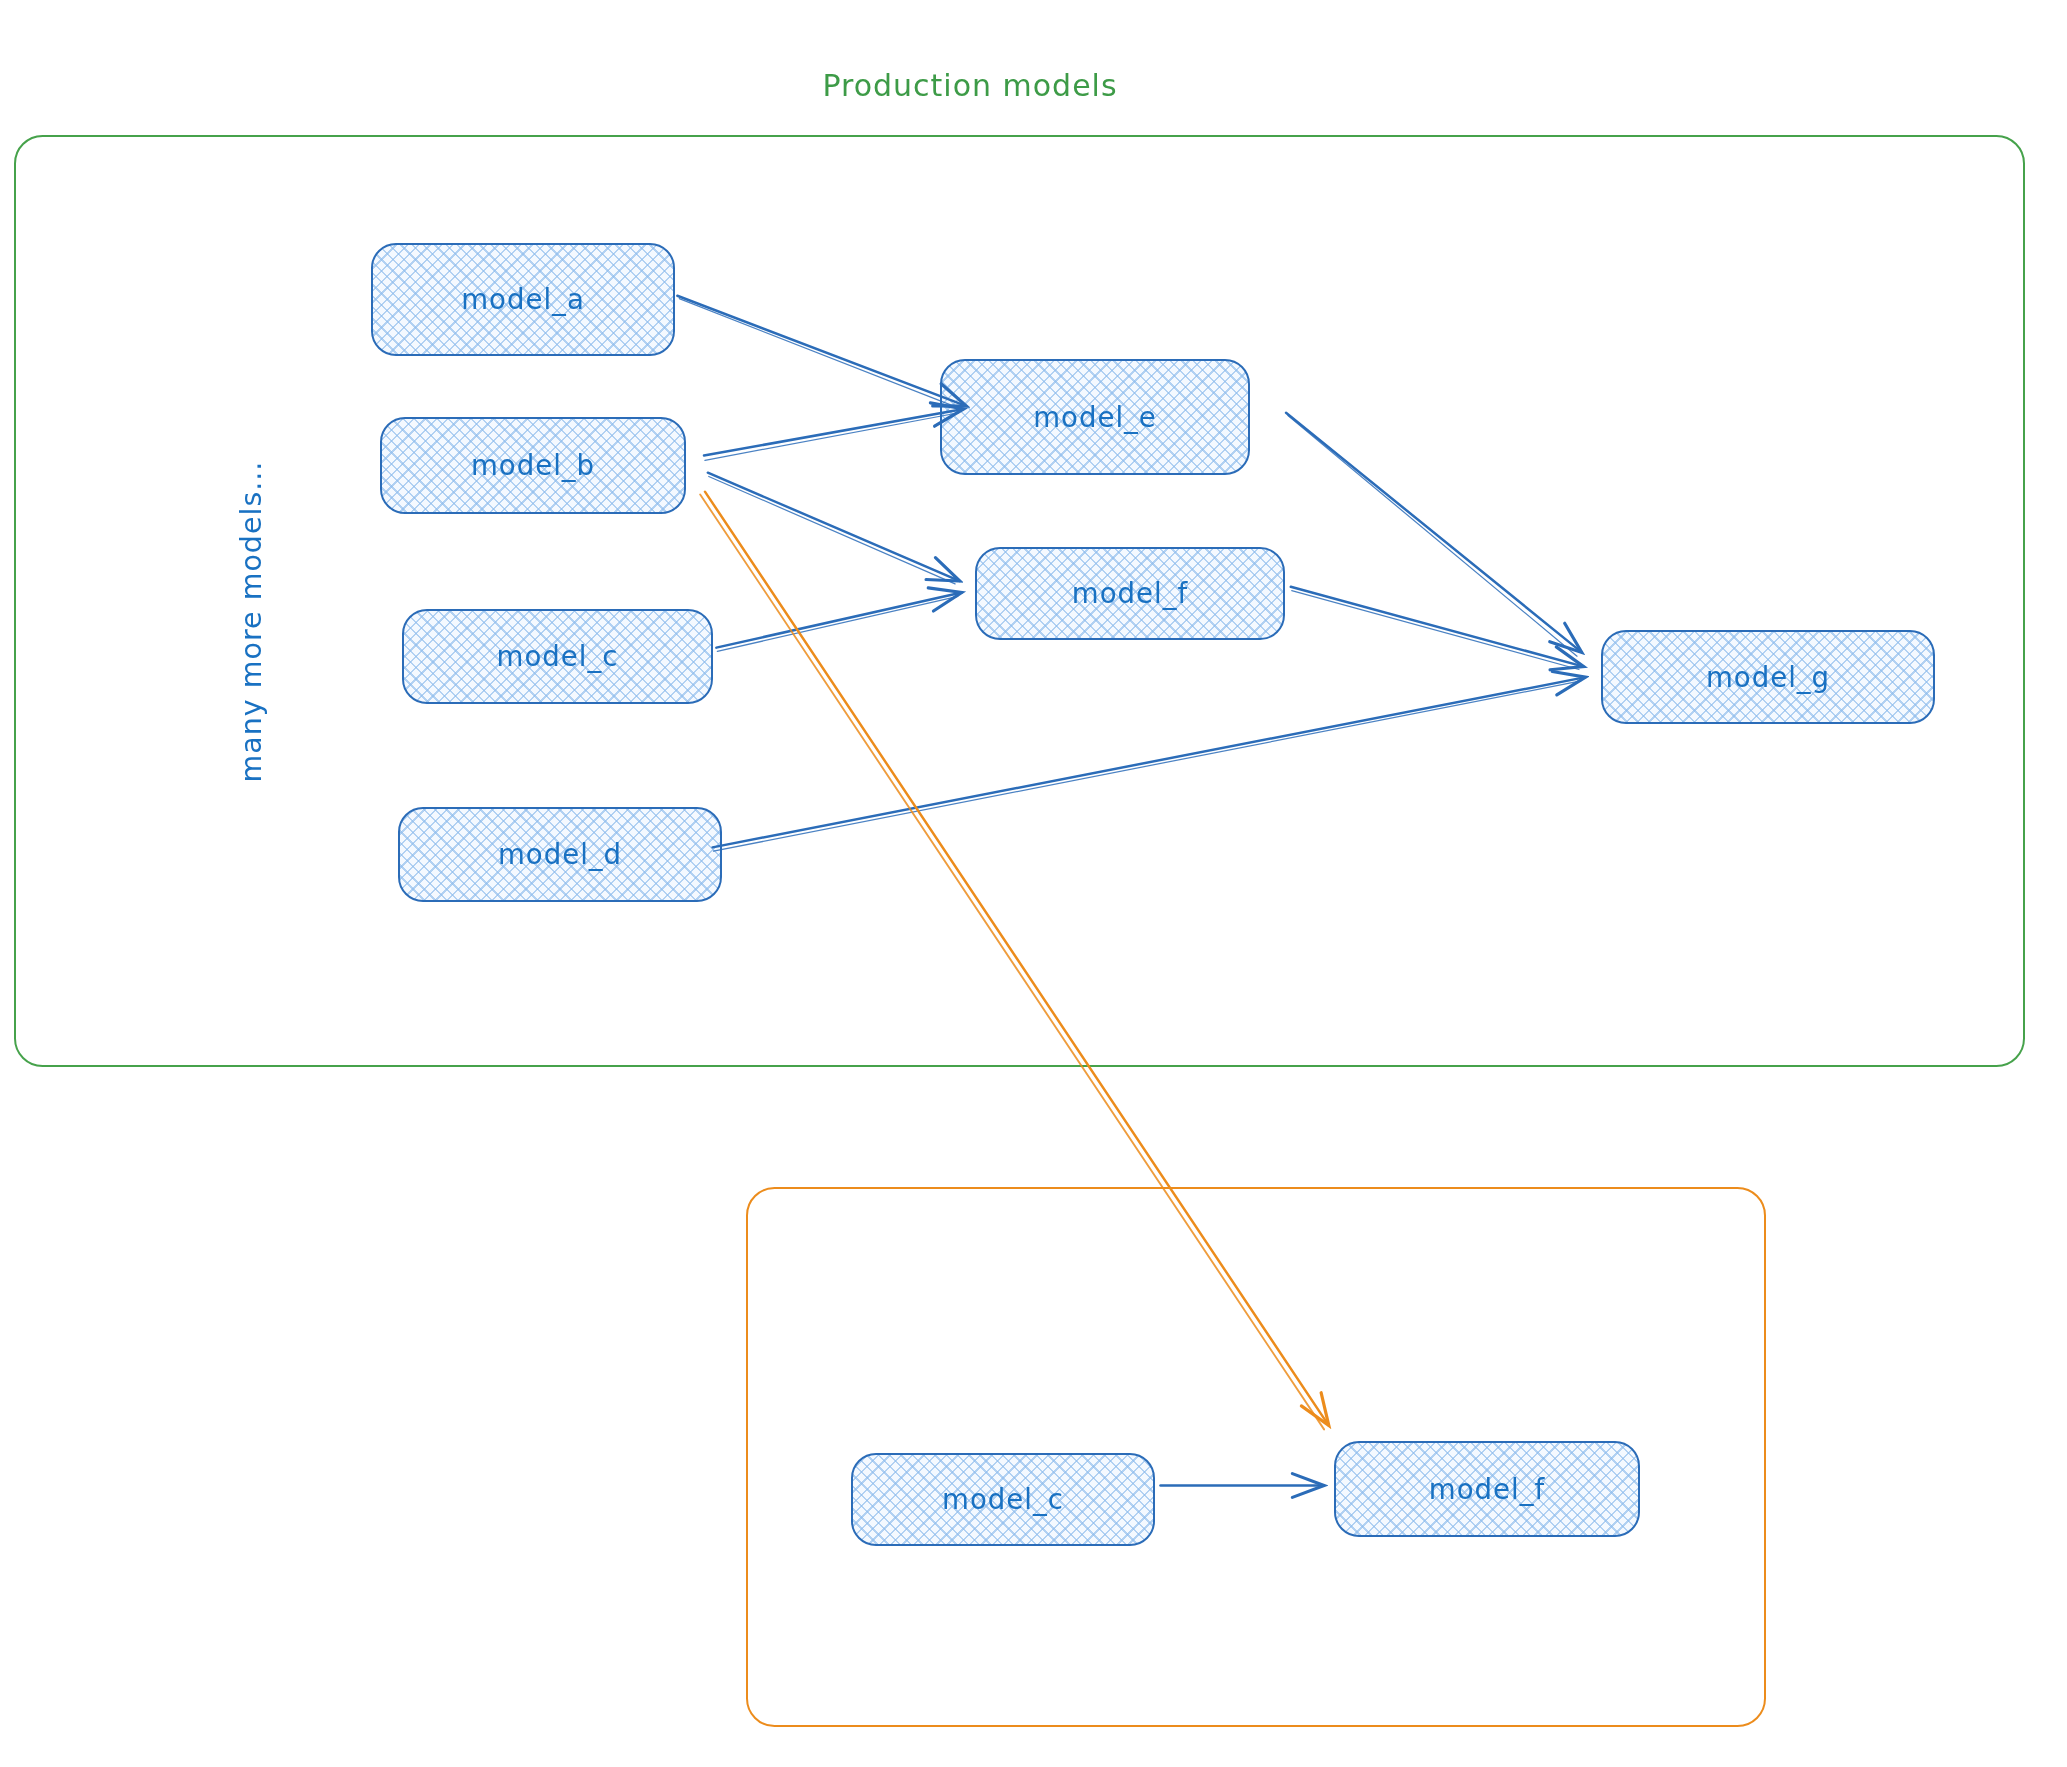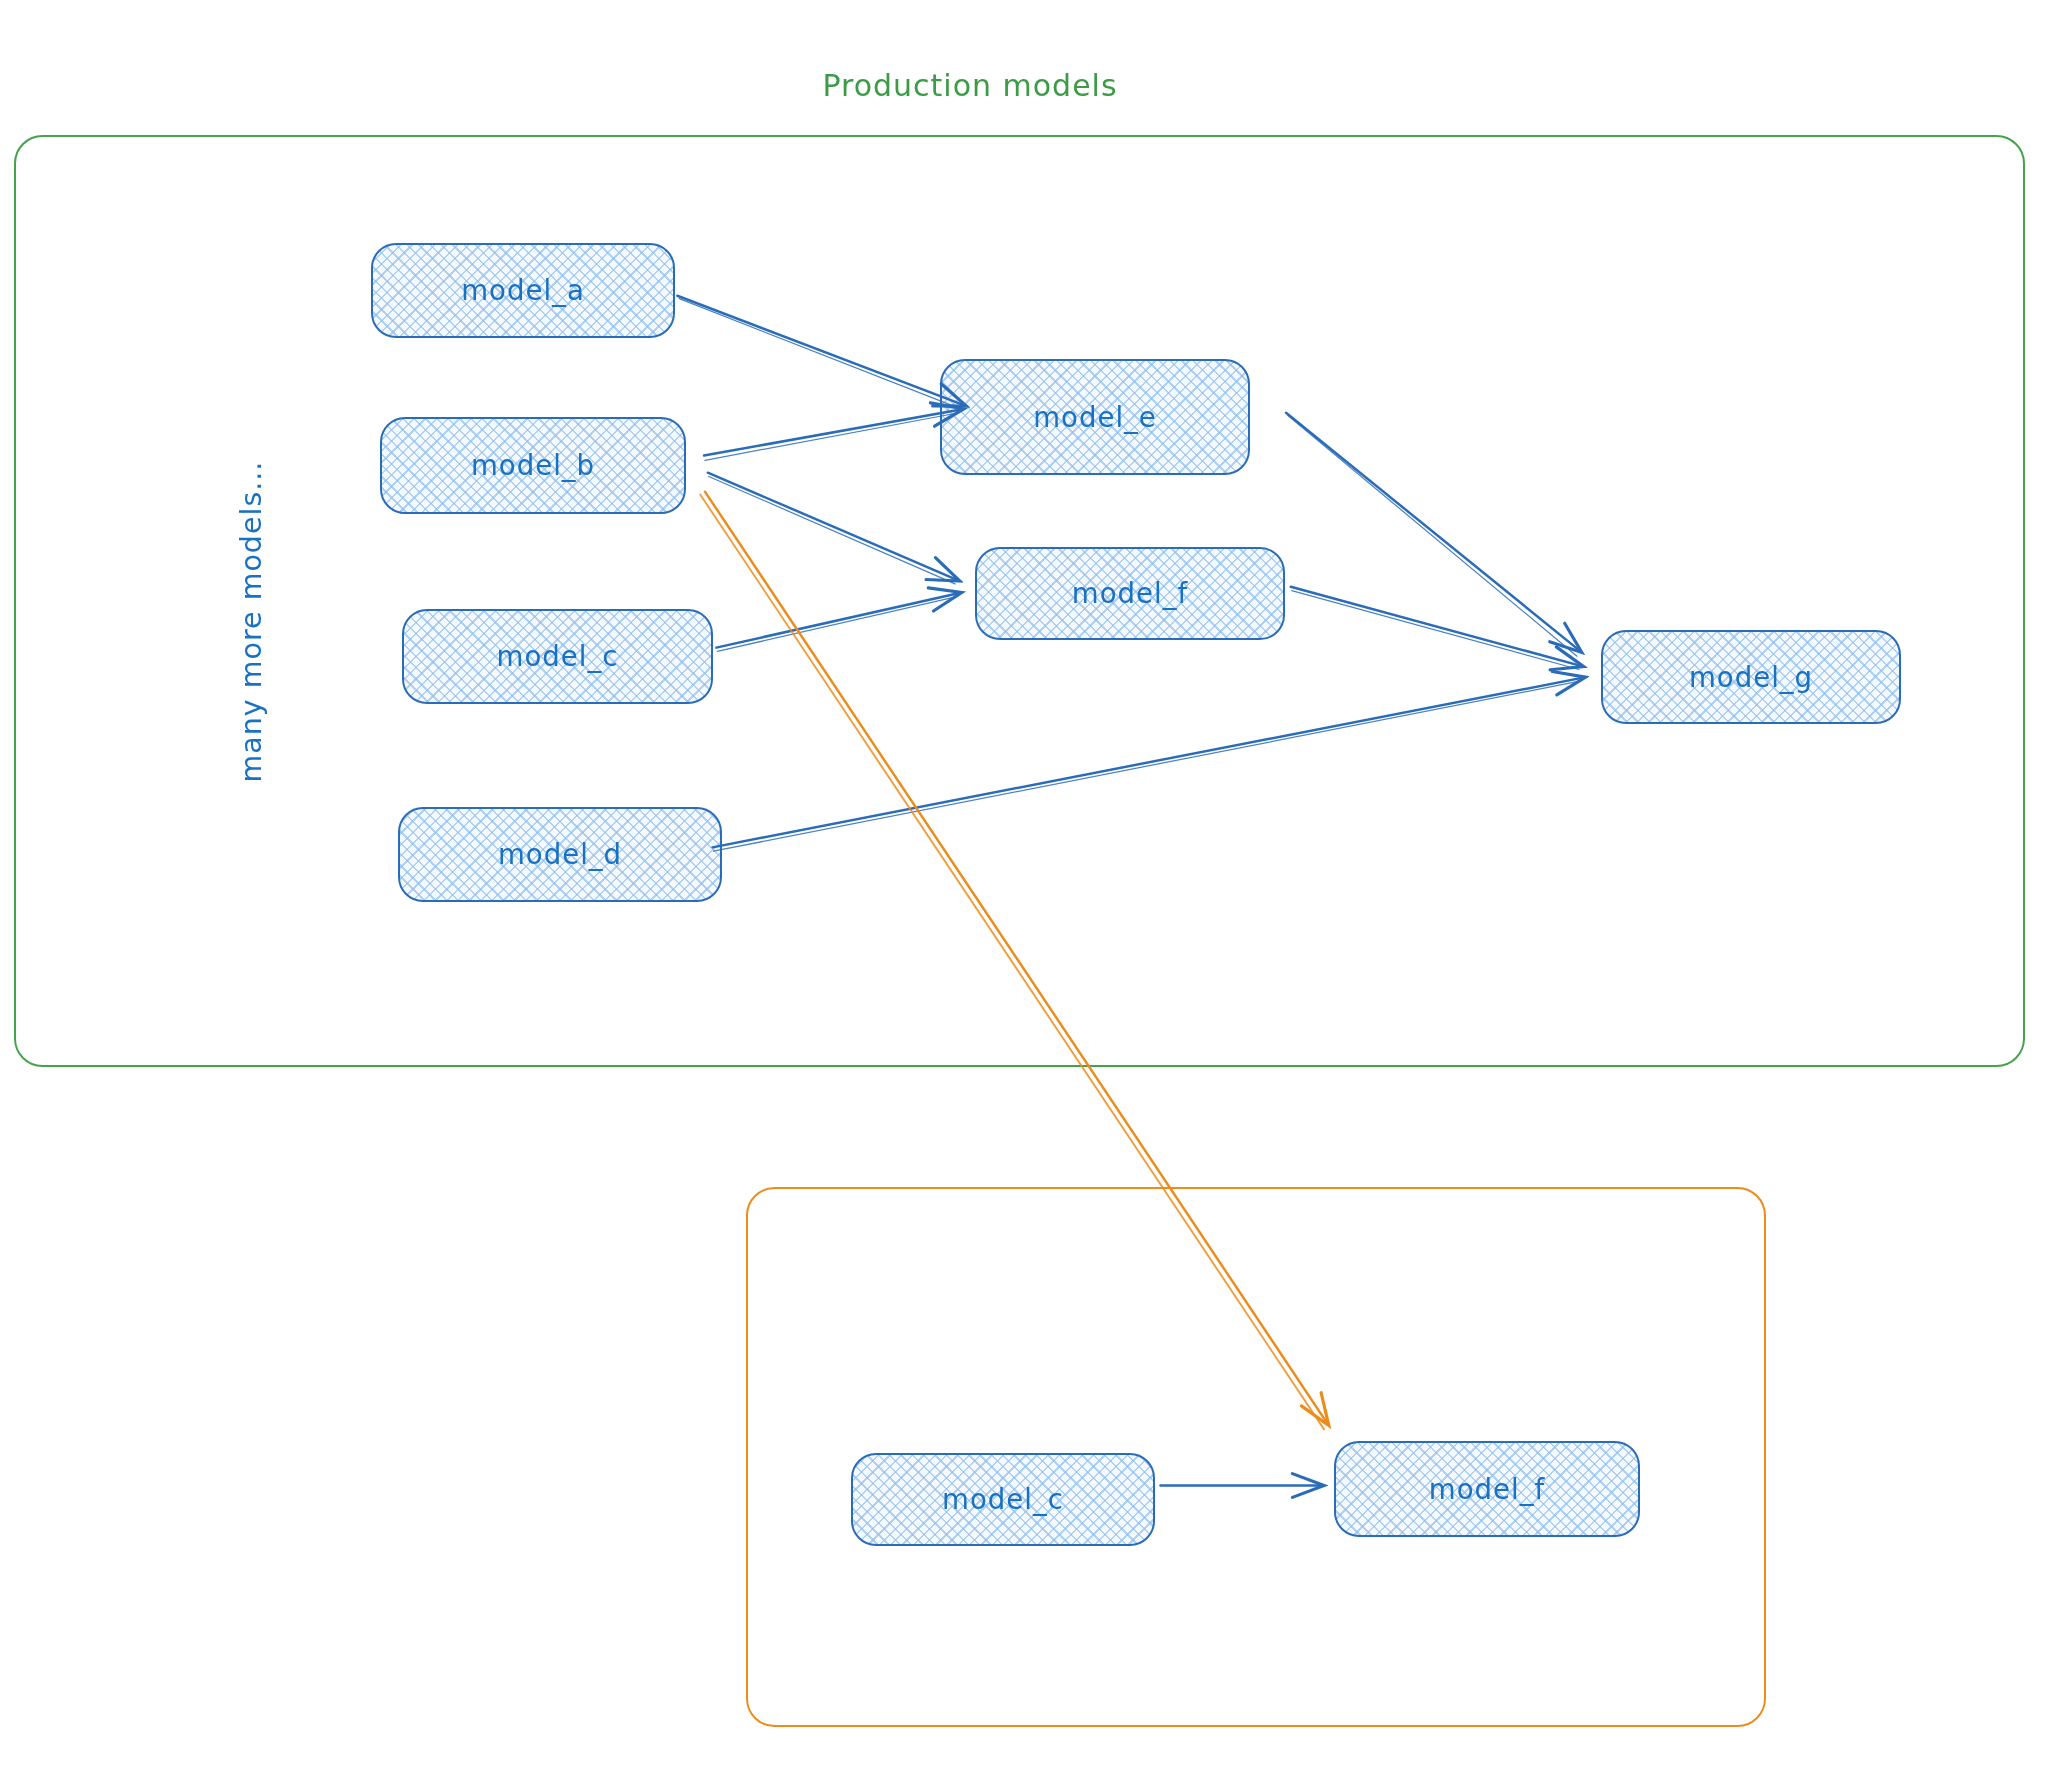--- a/index.html
+++ b/index.html
@@ -29,27 +29,27 @@
     border:2.9px solid #2b6cb8;border-radius:25px;
     background-color:#f4f9ff;
     background-image:
       repeating-linear-gradient(45deg, rgba(142,188,236,.65) 0 1.7px, transparent 1.7px 8px),
       repeating-linear-gradient(-45deg, rgba(142,188,236,.65) 0 1.7px, transparent 1.7px 8px);
     display:flex;align-items:center;justify-content:center;
     box-sizing:border-box;
   }
   .node span{color:#1971c2;font-size:27.6px;letter-spacing:1px;}
   
-  .n-a{left:371px;top:243px;width:304px;height:95px;}
+  .n-a{left:371px;top:243px;width:304px;height:113px;}
   .n-b{left:380px;top:417px;width:306px;height:97px;}
   .n-c{left:402px;top:609px;width:311px;height:95px;}
   .n-d{left:398px;top:807px;width:324px;height:95px;}
   .n-e{left:940px;top:359px;width:310px;height:116px;}
   .n-f{left:975px;top:547px;width:310px;height:93px;}
-  .n-g{left:1601px;top:630px;width:300px;height:94px;}
+  .n-g{left:1601px;top:630px;width:334px;height:94px;}
   .n-dc{left:851px;top:1453px;width:304px;height:93px;}
   .n-df{left:1334px;top:1441px;width:306px;height:96px;}
   svg.edges{position:absolute;left:0;top:0;z-index:4;pointer-events:none;}
   svg.edges path.main{fill:none;stroke:#2b6cb8;stroke-width:2.6;stroke-linecap:round;}
   svg.edges path.ghost{fill:none;stroke:#2b6cb8;stroke-width:1.3;stroke-linecap:round;opacity:.85;}
   svg.edges path.orange{stroke:#ec8c1c;}
 </style>
 </head>
 <body>
 

